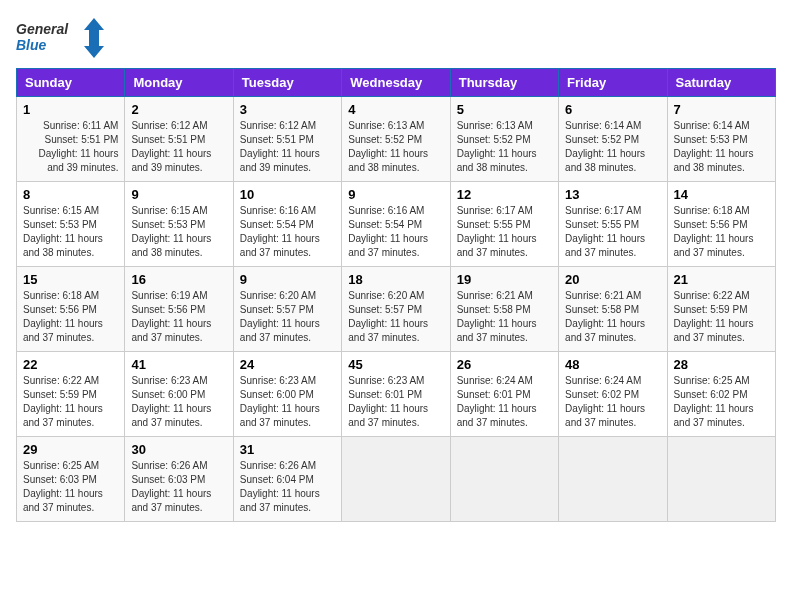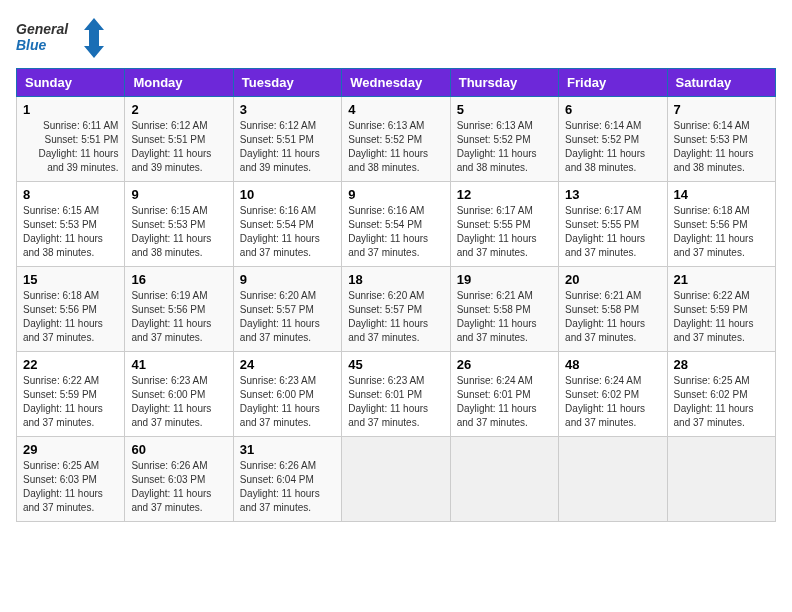--- a/index.html
+++ b/index.html
@@ -311,21 +311,21 @@
       </tr>
       <tr>
         <td>
           <span class="day-number">29</span>
           <div class="day-info" style="white-space: pre-line;">Sunrise: 6:25 AM
 Sunset: 6:03 PM
 Daylight: 11 hours
 and 37 minutes.</div>
         </td>
         <td>
-          <span class="day-number">60</span>
+          <span class="day-number">30</span>
           <div class="day-info" style="white-space: pre-line;">Sunrise: 6:26 AM
 Sunset: 6:03 PM
 Daylight: 11 hours
 and 37 minutes.</div>
         </td>
         <td>
           <span class="day-number">31</span>
           <div class="day-info" style="white-space: pre-line;">Sunrise: 6:26 AM
 Sunset: 6:04 PM
 Daylight: 11 hours

